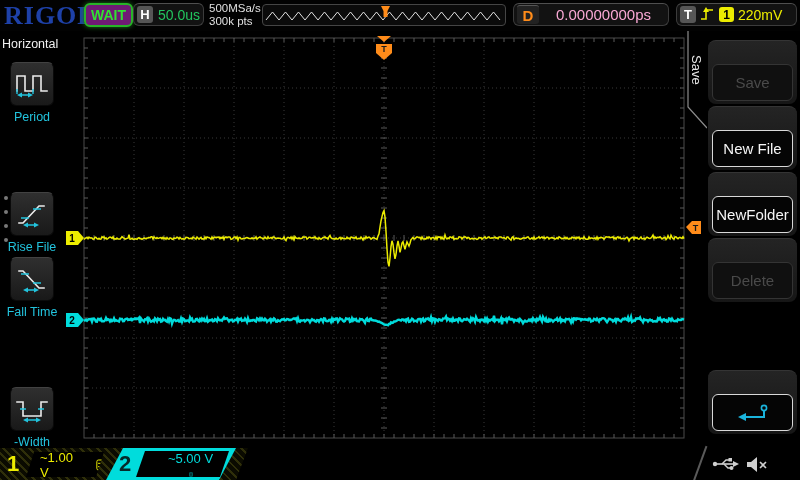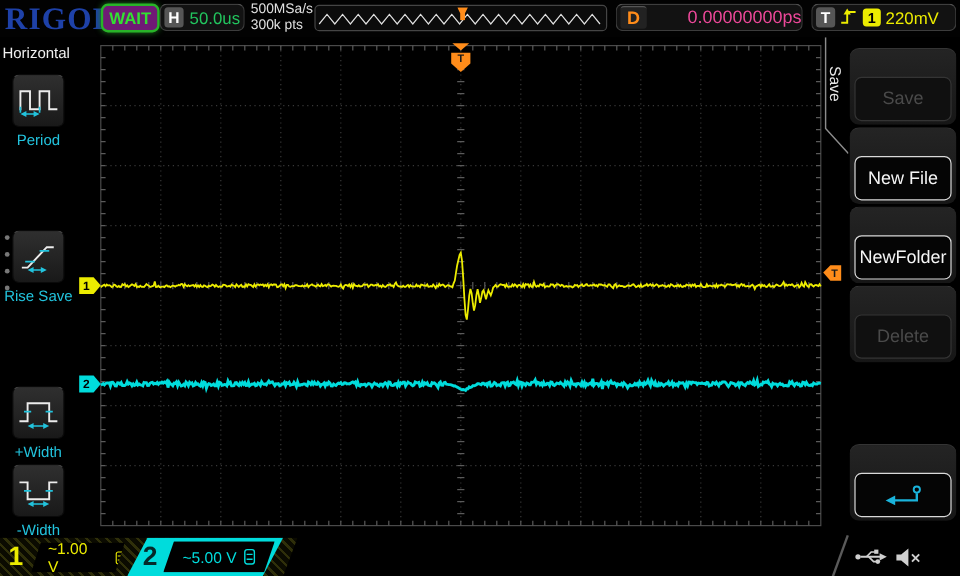--- a/index.html
+++ b/index.html
@@ -20,21 +20,21 @@
   .hbox{left:133px;width:71px;padding-left:3px;gap:5px;}
   .hval{color:#22c55e;font-size:14px;}
   .srate{position:absolute;left:209px;top:2px;color:#e0e0e0;font-size:11.5px;line-height:13px;}
   .preview{left:262px;width:244px;top:4px;height:22px;background:#0b0b0b;border:1px solid #454545;border-radius:4px;}
   .preview svg{position:absolute;left:1px;top:1px;}
   .pmark{position:absolute;left:118px;top:1px;width:9px;height:11px;background:var(--orange);
          clip-path:polygon(0 0,9px 0,6.5px 5px,6.5px 11px,2.5px 11px,2.5px 5px);}
   .dbox{left:513px;width:156px;padding-left:3px;}
   .dchip{background:#222;border-top:1px solid #555;color:var(--orange);font-size:15px;
          width:22px;height:18px;border-radius:3px;}
-  .dval{flex:1;text-align:right;color:#ec4899;font-size:15px;}
+  .dval{flex:1;text-align:center;color:#f9a8d4;font-size:15px;}
   .tbox{left:676px;width:121px;padding-left:3px;gap:4px;}
   .srcchip{background:var(--yellow);color:#000;font-size:12px;width:15px;height:15px;border-radius:3px;}
   .tlevel{color:var(--yellow);font-size:14px;}
   
   .left-menu{position:absolute;left:0;top:31px;width:64px;height:417px;background:#000;}
   .lm-title{position:absolute;left:2px;top:6px;width:62px;color:#f0f0f0;font-size:12.5px;}
   .lm-item{position:absolute;left:0;width:64px;text-align:center;}
   .lm-btn{margin:0 auto;width:42px;height:42px;border-radius:6px;
           background:linear-gradient(#2f2f2f,#191919);border:1px solid #0a0a0a;border-top-color:#424242;
           display:flex;align-items:center;justify-content:center;}
@@ -65,21 +65,21 @@
   .ch1chip{position:absolute;left:26px;top:4px;width:78px;height:25px;background:#000;
            clip-path:polygon(8px 0,78px 0,70px 25px,0 25px);
            display:flex;align-items:center;gap:18px;padding-left:14px;box-sizing:border-box;
            color:var(--yellow);font-size:13px;}
   .ch2band{position:absolute;left:106px;top:0;width:130px;height:32px;background:var(--cyan);
            clip-path:polygon(17px 0,130px 0,113px 32px,0 32px);}
   .ch2num{position:absolute;left:119px;top:3px;color:#042a2a;font-size:22px;font-weight:700;}
   .ch2chip{position:absolute;left:136px;top:3px;width:93px;height:26px;background:#000;
            clip-path:polygon(9px 0,93px 0,84px 26px,0 26px);
            display:flex;align-items:center;gap:6px;padding-left:16px;box-sizing:border-box;
-           color:var(--cyan);font-size:13px;}
+           color:var(--cyan);font-size:13px;flex-direction:column;}
   .diag{position:absolute;left:699px;top:-3px;width:2px;height:38px;background:#5a5a5a;transform:rotate(20deg);}
   .fico{position:absolute;top:8px;}
 </style>
 </head>
 <body>
 
 <div class="screen" style="--yellow: #ecec00; --cyan: #00dcdc; --orange: #ff8c1a; --green: #32e132; --blue: #1e41a8; --mcyan: #22c3dd;">
 
   <div class="topbar">
     <div class="logo">RIGOL</div>
@@ -135,34 +135,34 @@
 
 
     <div class="lm-item" style="top:161px">
       <div class="lm-btn">
           <svg width="36" height="28" viewBox="0 0 36 28">
         <path class="wf" d="M5 23 H9 L25 6 H30"></path>
         <path class="cy" d="M7 18 H15 M19 9 H27 M12 25 H22"></path>
         <path class="cyf" d="M9 25 l5 -2.6 v5.2 z M25 25 l-5 -2.6 v5.2 z"></path>
       </svg>
         </div>
-      <div class="lm-label">Rise Save</div>
-    </div>
-
-
-    <div class="lm-item" style="top:291px">
+      <div class="lm-label">Rise File</div>
+    </div>
+
+    <div class="lm-item" style="top:226px">
       <div class="lm-btn">
           <svg width="36" height="28" viewBox="0 0 36 28">
-        <path class="wf" d="M3 21 H9 V6 H27 V21 H33"></path>
-        <path class="cy" d="M6 13 H12 M24 13 H30 M12 25 H24"></path>
-        <path class="cyf" d="M9 25 l5 -2.6 v5.2 z M27 25 l-5 -2.6 v5.2 z"></path>
+        <path class="wf" d="M5 6 H9 L25 23 H30"></path>
+        <path class="cy" d="M7 9 H15 M19 18 H27 M12 25 H22"></path>
+        <path class="cyf" d="M9 25 l5 -2.6 v5.2 z M25 25 l-5 -2.6 v5.2 z"></path>
       </svg>
         </div>
-      <div class="lm-label">+Width</div>
-    </div>
+      <div class="lm-label">Fall Time</div>
+    </div>
+
 
     <div class="lm-item" style="top:356px">
       <div class="lm-btn">
           <svg width="36" height="28" viewBox="0 0 36 28">
         <path class="wf" d="M3 7 H9 V21 H27 V7 H33"></path>
         <path class="cy" d="M6 14 H12 M24 14 H30 M12 25 H24"></path>
         <path class="cyf" d="M9 25 l5 -2.6 v5.2 z M27 25 l-5 -2.6 v5.2 z"></path>
       </svg>
         </div>
       <div class="lm-label">-Width</div>

